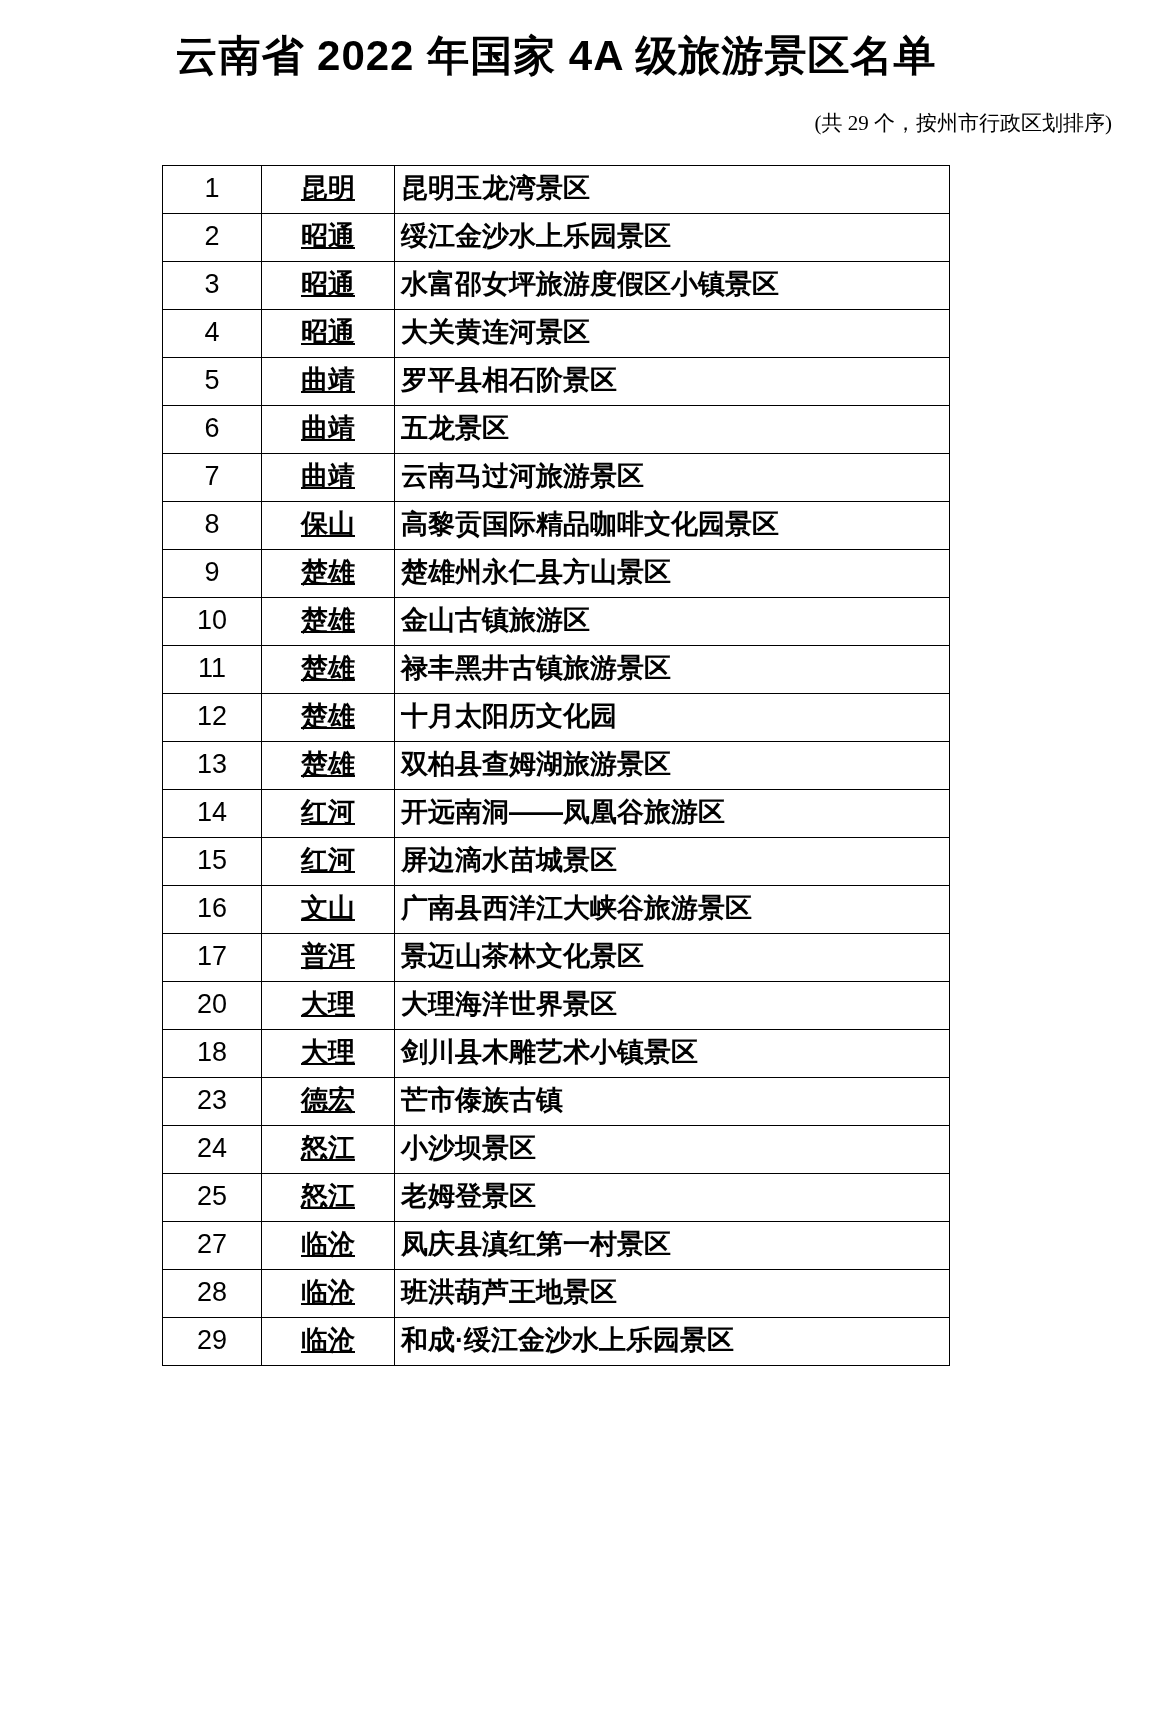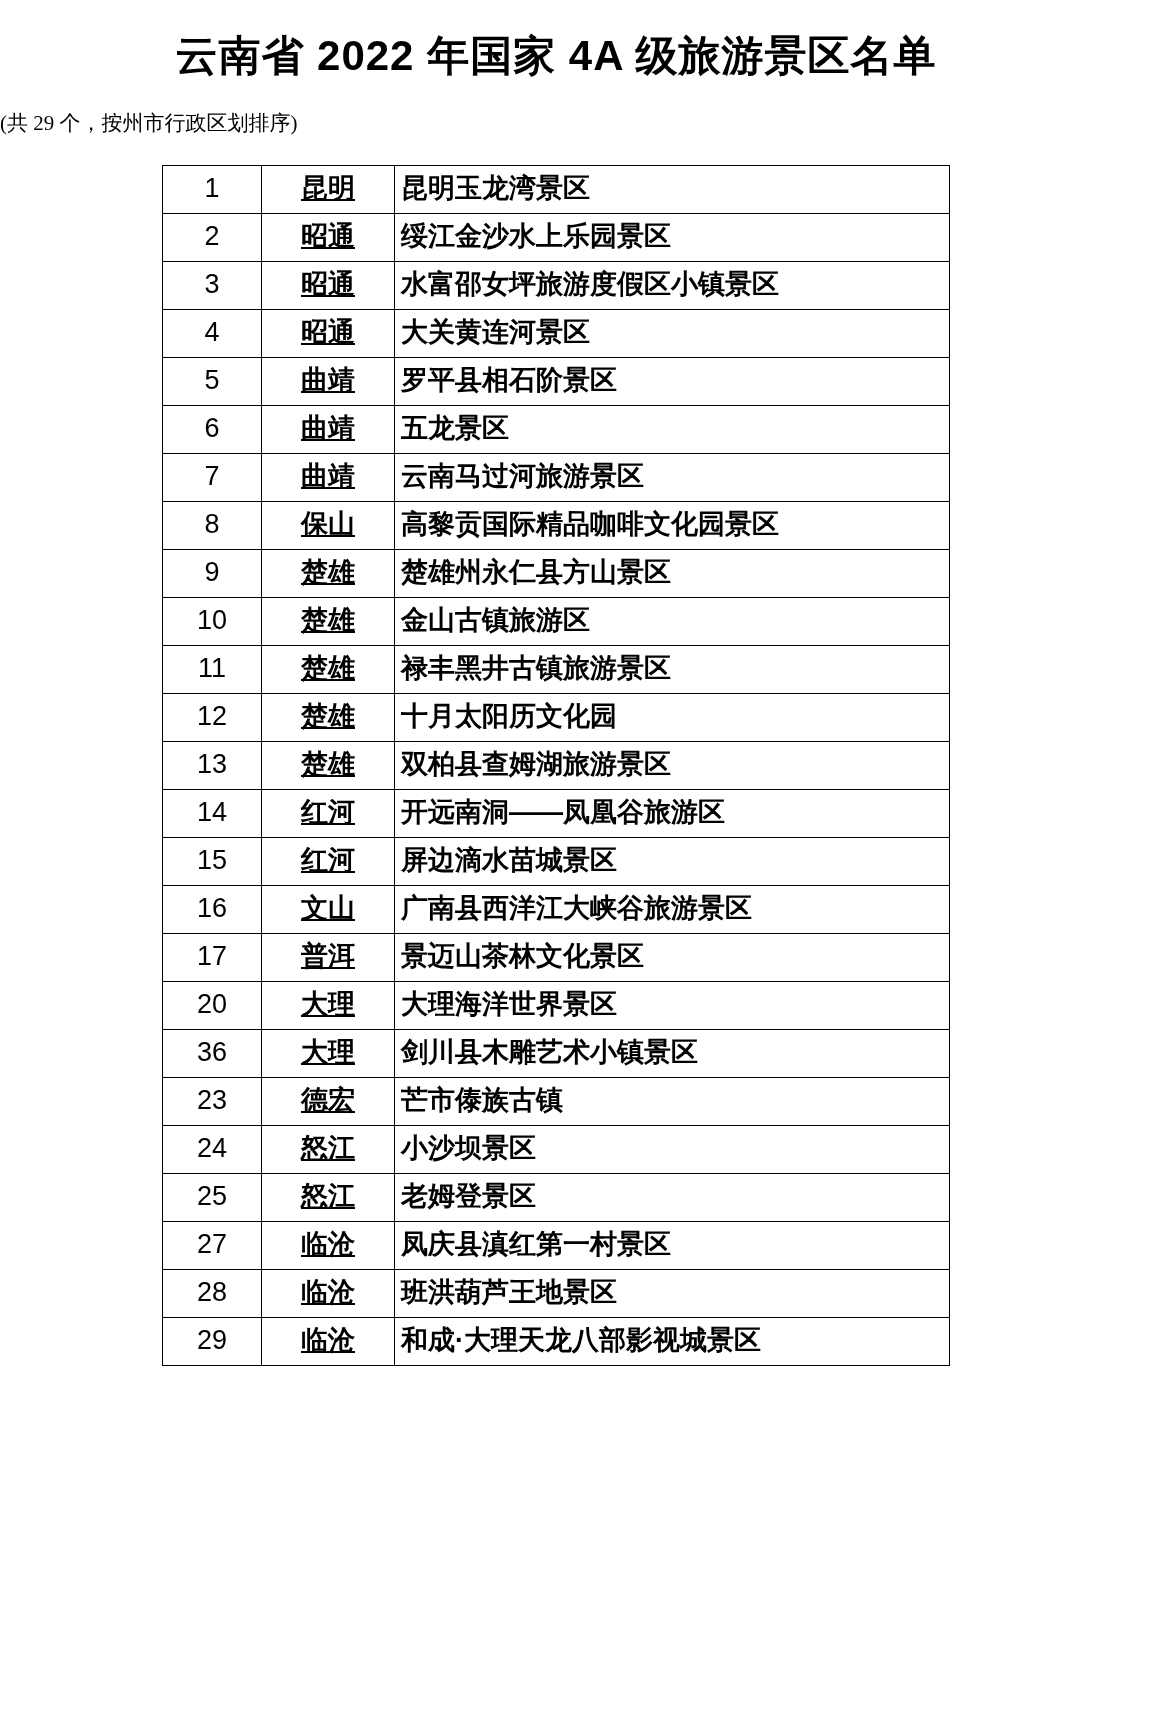--- a/index.html
+++ b/index.html
@@ -22,21 +22,21 @@
   .doc-title {
     text-align: center;
     font-size: 42px;
     font-weight: bold;
     letter-spacing: 1px;
     line-height: 1.25;
     margin: 12px 0 0 0;
     font-family: "Liberation Sans", "DejaVu Sans", sans-serif;
   }
   .doc-subtitle {
-    text-align: left;
+    text-align: right;
     font-size: 21px;
     font-weight: normal;
     margin: 26px 0 14px 0;
     font-family: "Liberation Serif", "DejaVu Serif", serif;
   }
   .table-wrap {
     margin: 28px auto 0 auto;
     width: 788px;
   }
   table.list-table {
@@ -169,21 +169,21 @@
             <td class="col-index">17</td>
             <td class="col-city">普洱</td>
             <td class="col-name">景迈山茶林文化景区</td>
           </tr>
           <tr>
             <td class="col-index">20</td>
             <td class="col-city">大理</td>
             <td class="col-name">大理海洋世界景区</td>
           </tr>
           <tr>
-            <td class="col-index">36</td>
+            <td class="col-index">18</td>
             <td class="col-city">大理</td>
             <td class="col-name">剑川县木雕艺术小镇景区</td>
           </tr>
           <tr>
             <td class="col-index">23</td>
             <td class="col-city">德宏</td>
             <td class="col-name">芒市傣族古镇</td>
           </tr>
           <tr>
             <td class="col-index">24</td>
@@ -201,19 +201,19 @@
             <td class="col-name">凤庆县滇红第一村景区</td>
           </tr>
           <tr>
             <td class="col-index">28</td>
             <td class="col-city">临沧</td>
             <td class="col-name">班洪葫芦王地景区</td>
           </tr>
           <tr>
             <td class="col-index">29</td>
             <td class="col-city">临沧</td>
-            <td class="col-name">和成·大理天龙八部影视城景区</td>
+            <td class="col-name">和成·绥江金沙水上乐园景区</td>
           </tr>
         </tbody>
     </table>
   </div>
 
 </div>
 
 </body></html>

